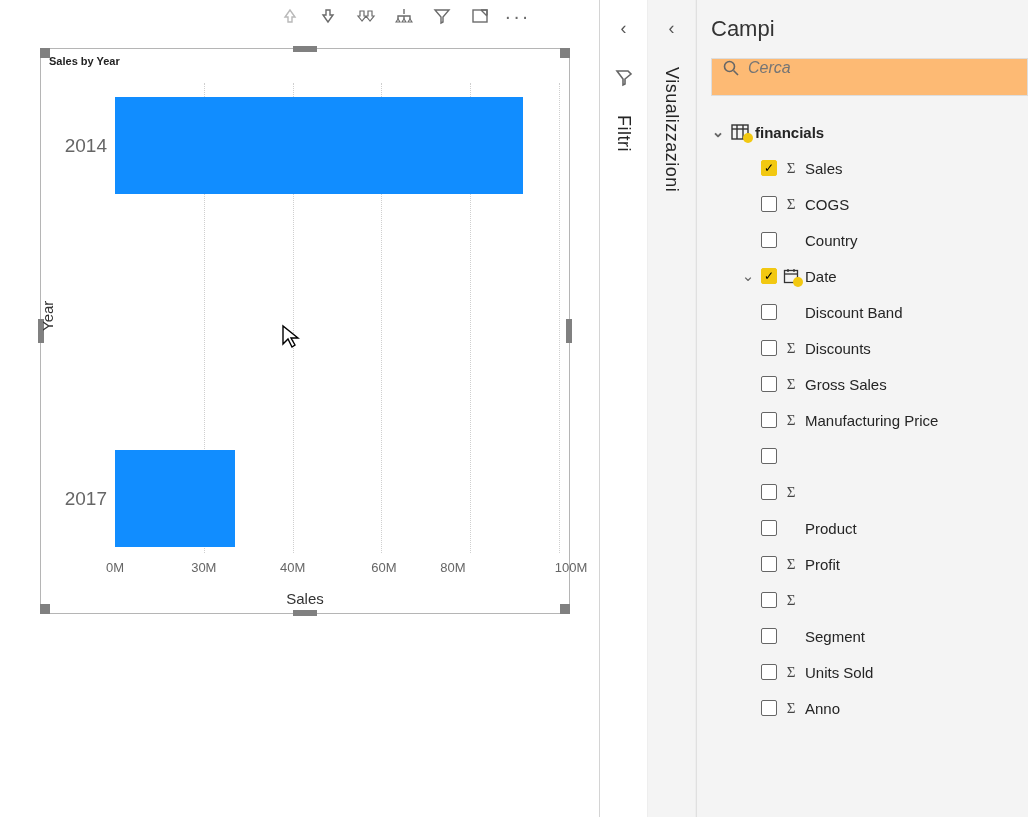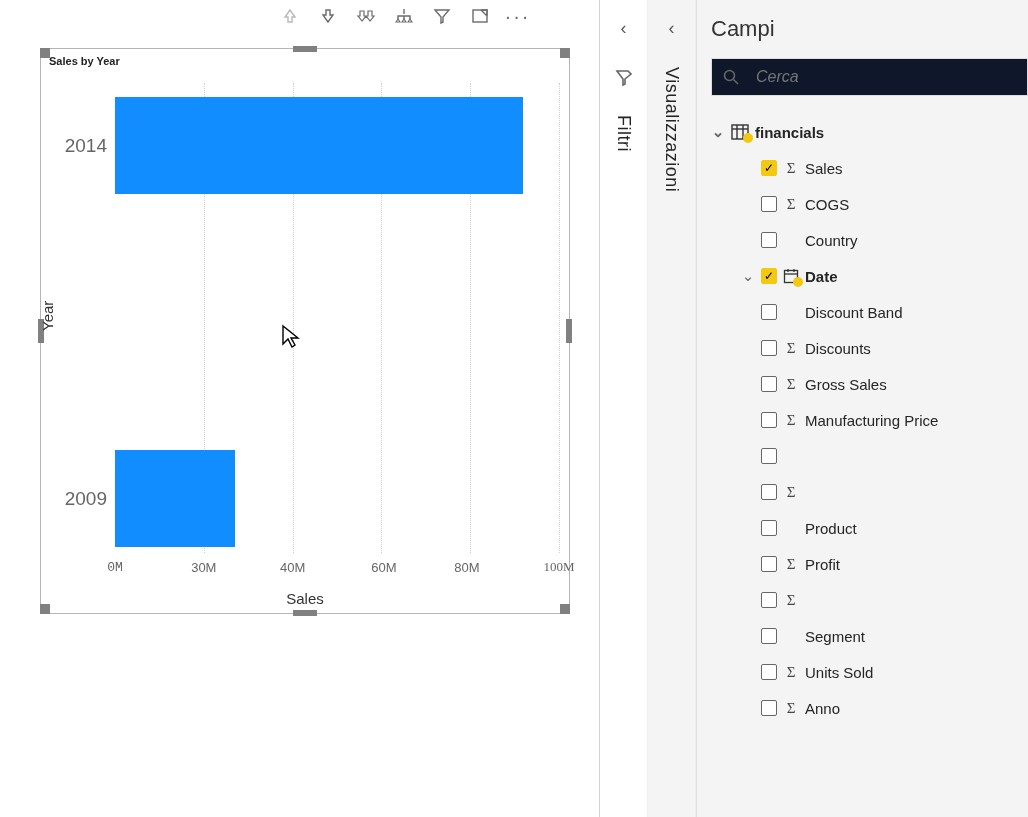--- a/index.html
+++ b/index.html
@@ -82,25 +82,25 @@
     .fields-panel {
       flex: 0 0 332px;
       background:#f4f4f4;
       border-left:1px solid #e0e0e0;
       padding-top:12px;
       display:flex; flex-direction:column;
     }
     .fields-header { font-size:22px; color:#333; padding: 4px 14px 16px 14px; font-weight:400;}
     .search-box {
       margin: 0 0 12px 14px;
-      background:#0f172a;
-      display:flex; align-items:center;
+      background:#fdba74;
+      display:flex; align-items:flex-start;
       height:38px; padding: 0 10px;
       border:1px solid #ddd;
-      gap:16px;
+      gap:8px;
     }
     .search-box input {
       border:none; outline:none; font-size:16px; color:#666; width:100%; font-style:italic;
       background:transparent;
     }
     .tree { padding: 6px 6px 0 14px; overflow:auto; }
     .tree-row {
       display:flex; align-items:center; gap:6px;
       height:36px; font-size:15px; color:#252525;
       cursor: default;
@@ -168,35 +168,35 @@
     <div class="handle br"></div>
     <div class="handle mt"></div>
     <div class="handle mb"></div>
     <div class="handle ml"></div>
     <div class="handle mr"></div>
 
     <div class="chart-title">Sales by Year</div>
 
     <div class="plot">
 
-    <div class="x-tick" style="left: 0px; font-family: Liberation Mono, monospace;">0M</div>
+    <div class="x-tick" style="left: 0px;">0M</div>
         <div class="gridline" style="left: 88.8px;"></div>
         <div class="x-tick" style="left: 88.8px;">30M</div>
         <div class="gridline" style="left: 177.6px;"></div>
         <div class="x-tick" style="left: 177.6px;">40M</div>
         <div class="gridline" style="left: 266.4px;"></div>
         <div class="x-tick" style="left: 269px;">60M</div>
         <div class="gridline" style="left: 355.2px;"></div>
-        <div class="x-tick" style="left: 352px;">80M</div>
+        <div class="x-tick" style="left: 338px;">80M</div>
         <div class="gridline" style="left: 444px;"></div>
-        <div class="x-tick" style="left: 444px; font-family: Liberation Serif, serif;">100M</div>
+        <div class="x-tick" style="left: 456px;">100M</div>
         <div class="bar" style="top: 14px; left: 0px; width: 408.48px;"></div>
         <div class="y-tick" style="top: 62.5px;">2014</div>
         <div class="bar" style="top: 367px; left: 0px; width: 119.88px;"></div>
-        <div class="y-tick" style="top: 415.5px;">2009</div>
+        <div class="y-tick" style="top: 415.5px;">2017</div>
       </div>
 
     <div class="y-label">Year</div>
     <div class="x-label">Sales</div>
 
     <span class="cursor-arrow" style="top:275px; left:240px;">
       <svg width="22" height="26">
           <path d="M2 2 L2 20 L7 15 L11 23 L14 21 L10 14 L17 14 Z" fill="#fff" stroke="#000" stroke-width="1.4"></path>
         </svg>
     </span>
@@ -270,21 +270,21 @@
           <span class="cbox checked">✓</span>
           <span class="cal-icon" style="position: relative;">
             <svg width="16" height="16" viewBox="0 0 16 16">
               <rect x="1.5" y="2.5" width="13" height="12" fill="none" stroke="#333" stroke-width="1.3"></rect>
               <line x1="1.5" y1="6" x2="14.5" y2="6" stroke="#333" stroke-width="1.3"></line>
               <line x1="5" y1="1" x2="5" y2="4" stroke="#333" stroke-width="1.3"></line>
               <line x1="11" y1="1" x2="11" y2="4" stroke="#333" stroke-width="1.3"></line>
             </svg>
             <span class="badge"></span>
           </span>
-          <span class="label" style="font-weight: 700;">Date</span>
+          <span class="label" style="font-weight: 400;">Date</span>
         </div>
         <div class="tree-row tree-indent-1">
           <span style="width: 14px; display: inline-block;"></span>
           <span class="cbox"></span>
           <span class="sigma"></span>
           <span class="label">Discount Band</span>
         </div>
         <div class="tree-row tree-indent-1">
           <span style="width: 14px; display: inline-block;"></span>
           <span class="cbox"></span>

